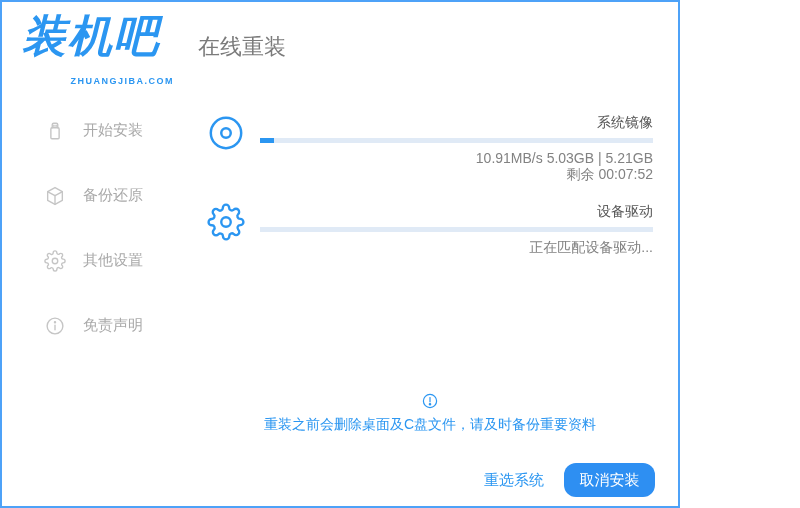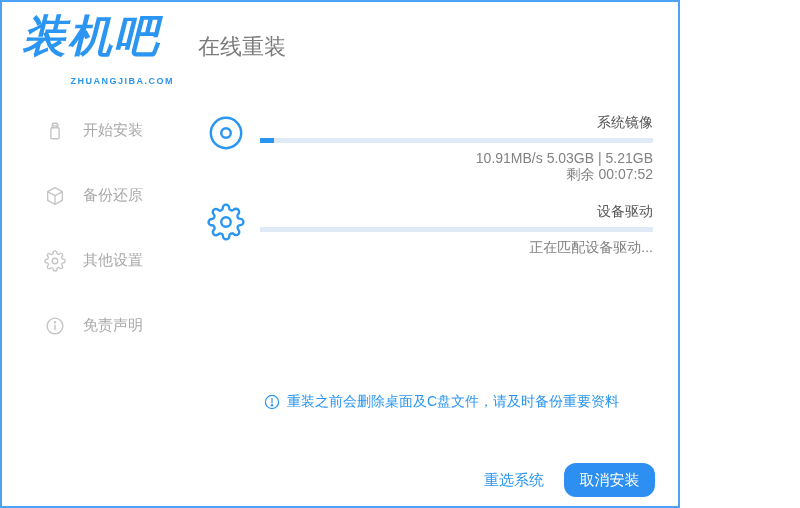--- a/index.html
+++ b/index.html
@@ -32,21 +32,21 @@
   .warning { margin-top:15px; text-align:center; font-size:14px; color:var(--accent,#2b96f1); }
   .tasks { margin-top:26px; padding:0 25px 0 15px;text-align:right; }
   .task-row { display:flex; align-items:flex-start; margin-bottom:19px; }
   .task-icon { width:38px; height:38px; margin-right:15px; flex:0 0 38px; }
   .task-icon svg { stroke:var(--accent,#2b96f1); }
   .task-body { flex:1; padding-top:0; }
   .task-name { font-size:14px; color:#565656; margin-bottom:6px; }
   .bar { height:5px; background:var(--track,#e0eaf6); width:100%; }
   .fill { height:100%; background:var(--accent,#2b96f1); width:0; }
   .stats-row { display:flex; justify-content:space-between; margin-top:7px; font-size:14px; color:#828282;flex-direction:column; }
-  .note { position:absolute; top:305px; left:72px; display:flex; align-items:center; gap:7px; font-size:14px; color:var(--accent,#2b96f1); }
+  .note { position:absolute; top:305px; left:72px; display:flex; align-items:center; gap:7px; font-size:14px; color:var(--accent,#2b96f1);flex-direction:column; }
   .note svg { stroke:var(--accent,#2b96f1); }
   .footer { position:absolute; bottom:9px; right:23px; display:flex; align-items:center; gap:20px; }
   .btn-link { font-size:15px; color:var(--accent,#2b96f1); cursor:pointer; }
   .btn-primary { width:91px; height:34px; background:var(--button-blue,#2e8ff2); color:#fff; font-size:15px;
     display:flex; align-items:center; justify-content:center; cursor:pointer; border-radius:12px; }
   svg { fill:none; stroke-linecap:round; stroke-linejoin:round; }
 </style>
 </head>
 <body>
 

